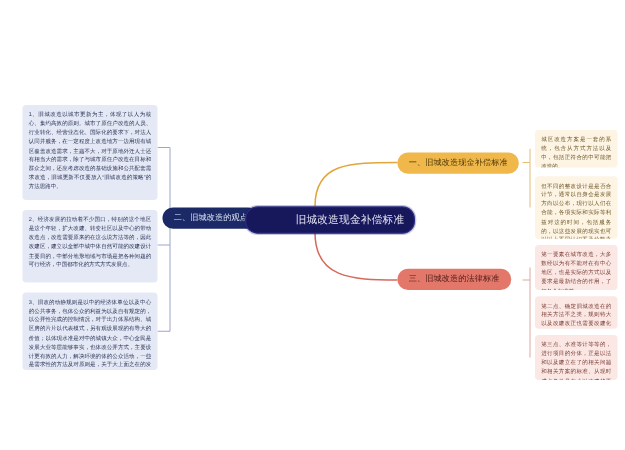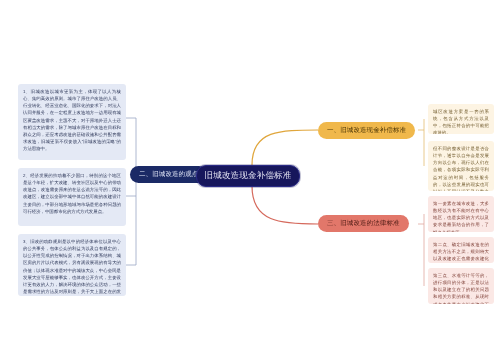--- a/index.html
+++ b/index.html
@@ -19,20 +19,21 @@
     width:102px;height:20px;
     background:#17175c;
     border:1px solid #2b2b86;
     border-radius:10px;
     display:flex;align-items:center;justify-content:center;
     color:#e8e8f6;
     font-size:8.5px;
     letter-spacing:.2px;
     white-space:nowrap;
     box-shadow:0 0 0 1px rgba(23,23,92,.25);
+    padding-left:32px;
   }
 
   
   .pill{
     position:absolute;
     height:17px;
     border-radius:9px;
     display:flex;align-items:center;
     padding:0 9px;
     font-size:6.5px;

